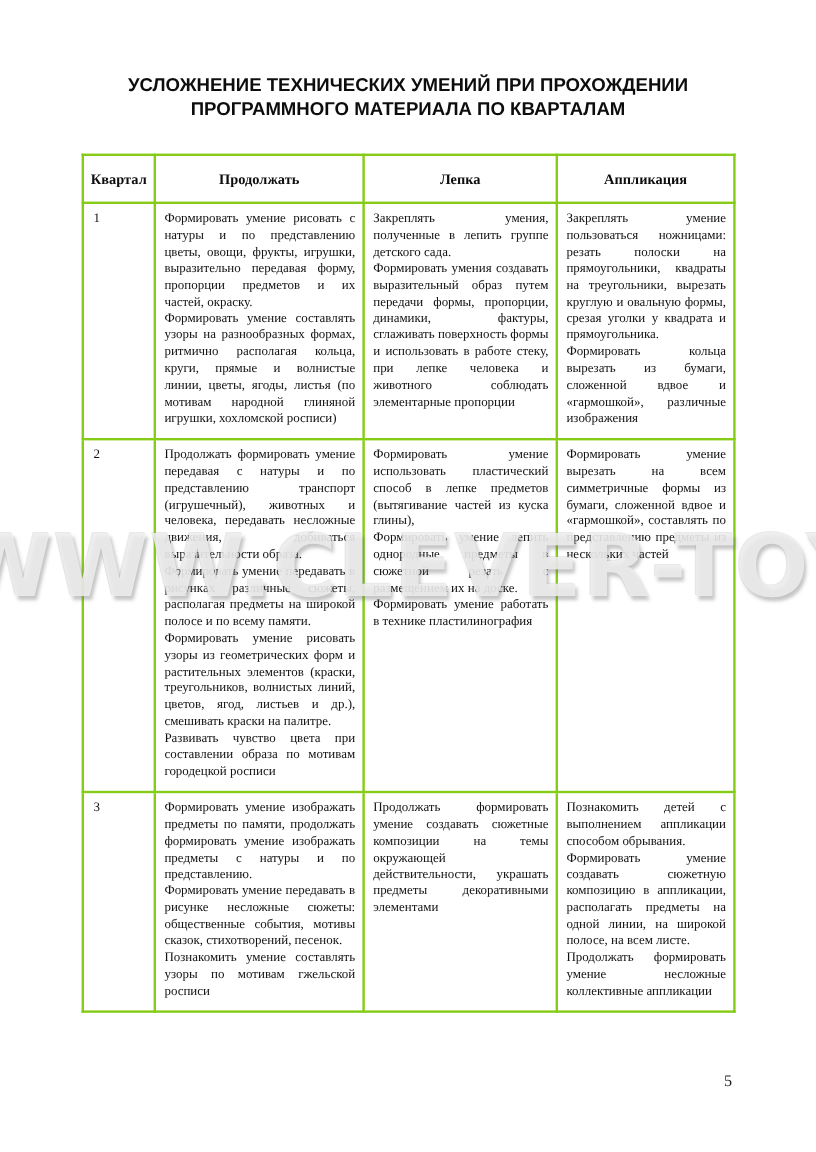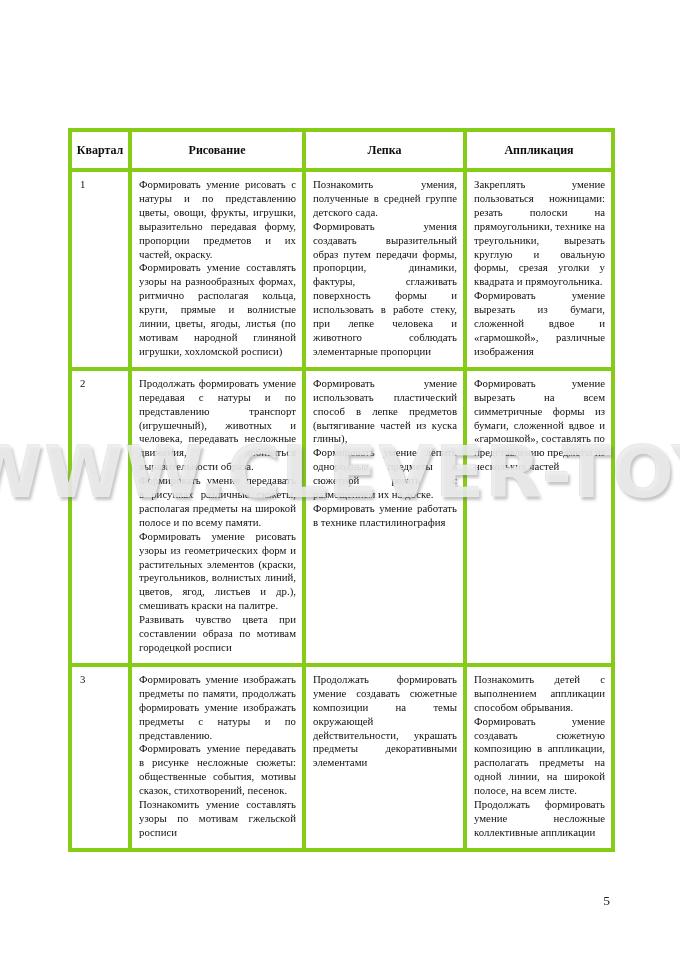--- a/index.html
+++ b/index.html
@@ -26,21 +26,21 @@
   }
   .doc-table {
     position: absolute;
     left: 68px;
     top: 128px;
     width: 543px;
     border-collapse: collapse;
     table-layout: fixed;
   }
   .doc-table th, .doc-table td {
-    border: 4px solid #84cc16;
+    border: 2px solid #84cc16;
     vertical-align: top;
     box-sizing: border-box;
   }
   .doc-table th {
     font-family: "Liberation Serif", serif;
     font-weight: bold;
     font-size: 12px;
     text-align: center;
     vertical-align: middle;
     height: 40px;
@@ -88,52 +88,53 @@
     top: 893px;
     font-family: "Liberation Serif", serif;
     font-size: 13.5px;
     color: #1a1a1a;
   }
 </style>
 </head>
 <body>
 
 <h1 class="page-title">
-  <br>
+  <span>УСЛОЖНЕНИЕ ТЕХНИЧЕСКИХ УМЕНИЙ ПРИ ПРОХОЖДЕНИИ</span><br>
+  <span>ПРОГРАММНОГО МАТЕРИАЛА ПО КВАРТАЛАМ</span>
 </h1>
 
 <table class="doc-table">
   <colgroup>
     <col class="col-quarter">
     <col class="col-drawing">
     <col class="col-modeling">
     <col class="col-applique">
   </colgroup>
   <thead>
     <tr>
       <th>Квартал</th>
-      <th>Рисование</th>
+      <th>Продолжать</th>
       <th>Лепка</th>
       <th>Аппликация</th>
     </tr>
   </thead>
   <tbody>
     <tr>
       <td class="quarter-cell">1</td>
       <td>
           <p>Формировать умение рисовать с натуры и по представлению цветы, овощи, фрукты, игрушки, выразительно передавая форму, пропорции предметов и их частей, окраску.</p>
           <p>Формировать умение составлять узоры на разнообразных формах, ритмично располагая кольца, круги, прямые и волнистые линии, цветы, ягоды, листья (по мотивам народной глиняной игрушки, хохломской росписи)</p>
         </td>
       <td>
-          <p>Познакомить умения, полученные в средней группе детского сада.</p>
+          <p>Закреплять умения, полученные в лепить группе детского сада.</p>
           <p>Формировать умения создавать выразительный образ путем передачи формы, пропорции, динамики, фактуры, сглаживать поверхность формы и использовать в работе стеку, при лепке человека и животного соблюдать элементарные пропорции</p>
         </td>
       <td>
-          <p>Закреплять умение пользоваться ножницами: резать полоски на прямоугольники, технике на треугольники, вырезать круглую и овальную формы, срезая уголки у квадрата и прямоугольника.</p>
-          <p>Формировать умение вырезать из бумаги, сложенной вдвое и «гармошкой», различные изображения</p>
+          <p>Закреплять умение пользоваться ножницами: резать полоски на прямоугольники, квадраты на треугольники, вырезать круглую и овальную формы, срезая уголки у квадрата и прямоугольника.</p>
+          <p>Формировать кольца вырезать из бумаги, сложенной вдвое и «гармошкой», различные изображения</p>
         </td>
     </tr>
     <tr>
       <td class="quarter-cell">2</td>
       <td>
           <p>Продолжать формировать умение передавая с натуры и по представлению транспорт (игрушечный), животных и человека, передавать несложные движения, добиваться выразительности образа.</p>
           <p>Формировать умение передавать в рисунках различные сюжеты, располагая предметы на широкой полосе и по всему памяти.</p>
           <p>Формировать умение рисовать узоры из геометрических форм и растительных элементов (краски, треугольников, волнистых линий, цветов, ягод, листьев и др.), смешивать краски на палитре.</p>
           <p>Развивать чувство цвета при составлении образа по мотивам городецкой росписи</p>
         </td>

